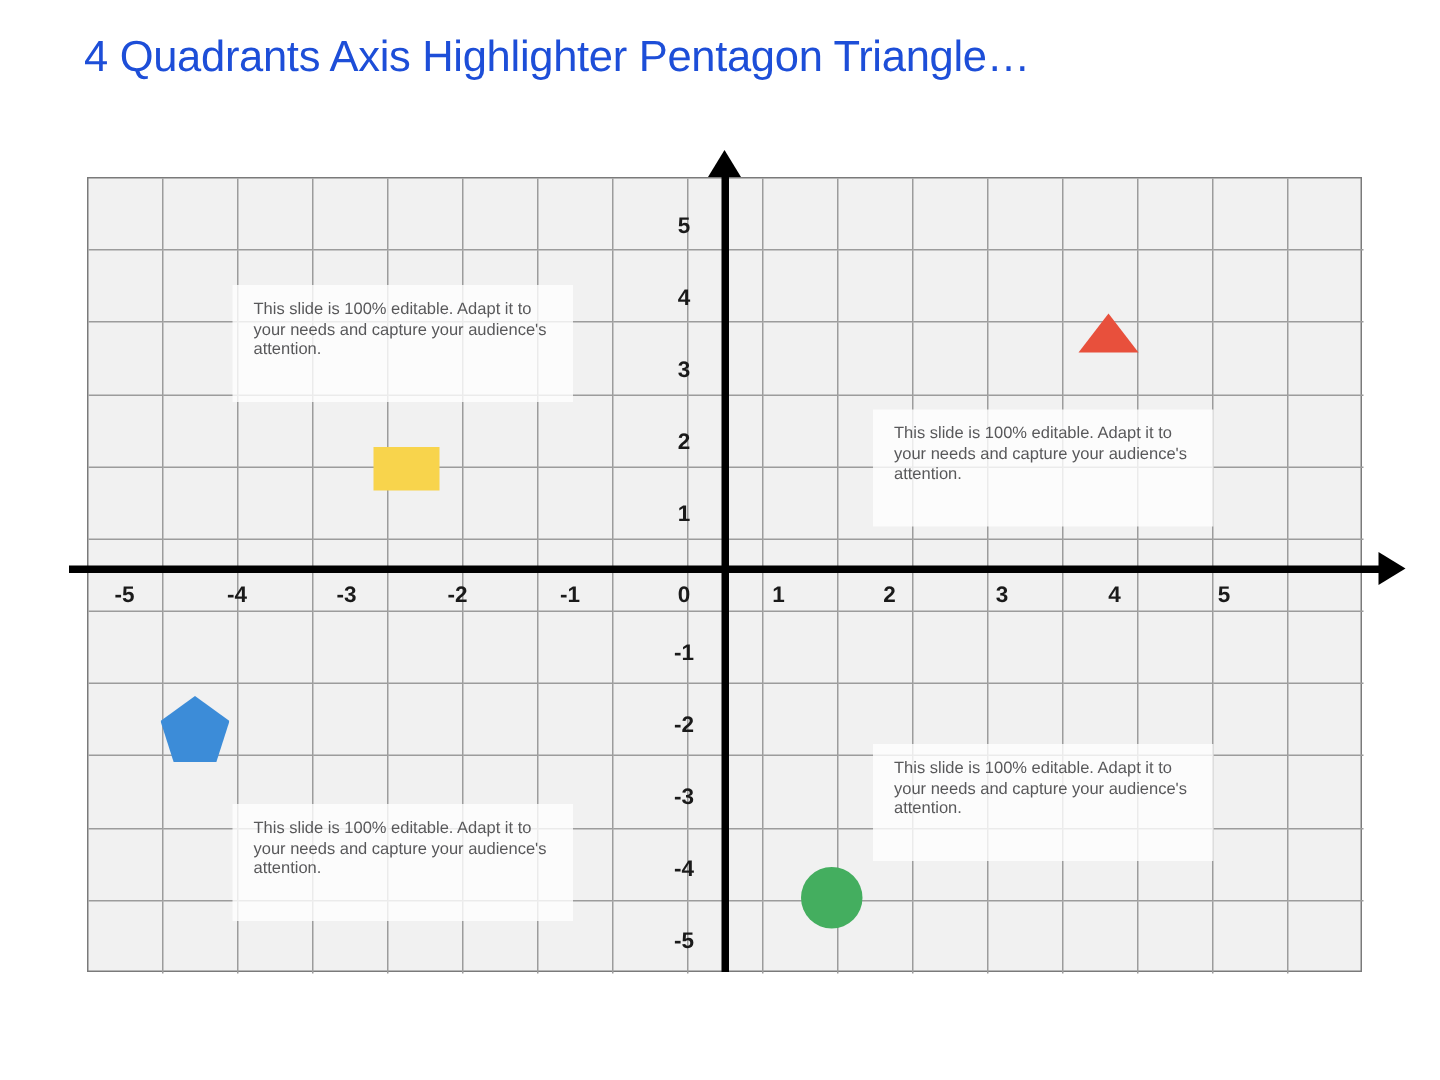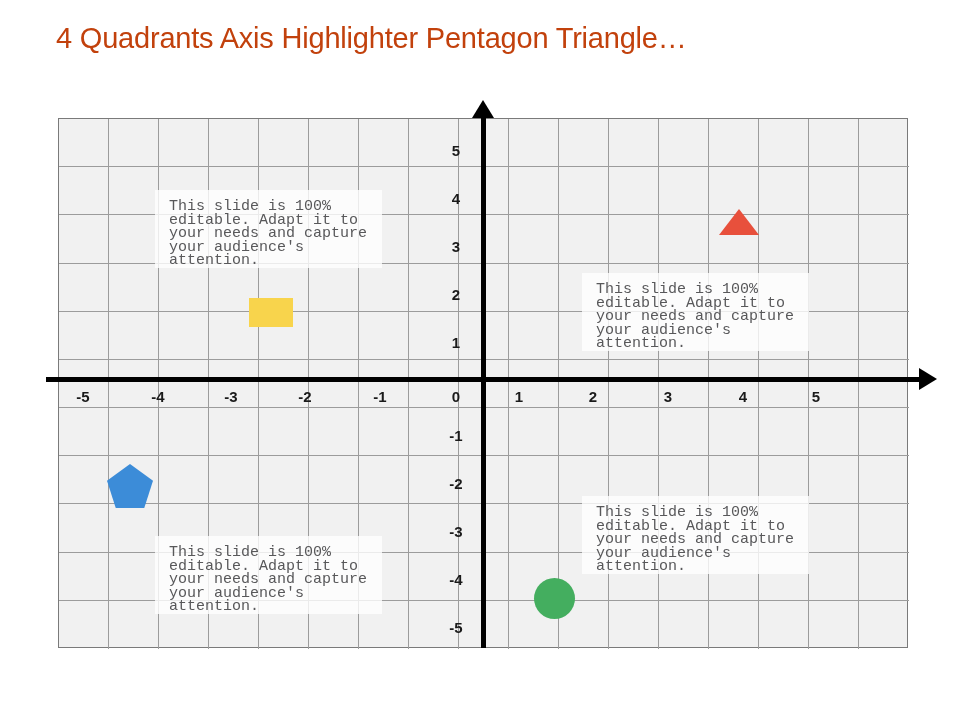--- a/index.html
+++ b/index.html
@@ -25,21 +25,21 @@
   
   #slide-title {
     position: absolute;
     left: 56px;
     top: 16px;
     width: 880px;
     height: 44px;
     font-size: 29px;
     line-height: 44px;
     font-weight: 400;
-    color: #c2410c;
+    color: #1d4ed8;
     white-space: nowrap;
     overflow: hidden;
     letter-spacing: -0.2px;
   }
 
   
   #plot-area {
     position: absolute;
     left: 58px;
     top: 118px;
@@ -118,25 +118,24 @@
   }
   .x-tick { top: 271px; }
   .y-tick { left: 373px; }
 
   
   .note-box {
     position: absolute;
     background: rgba(255,255,255,0.80);
     box-sizing: border-box;
     padding: 10px 11px 8px 14px;
-    font-size: 15px;
+    font-size: 11px;
     line-height: 13.5px;
     color: #58585a;
     overflow: hidden;
-    font-family: Liberation Mono, monospace;
   }
 
   
   .shape { position: absolute; }
   #shape-triangle {
     width: 0; height: 0;
     border-left: 20px solid transparent;
     border-right: 20px solid transparent;
     border-bottom: 26px solid #e8503c;
   }

